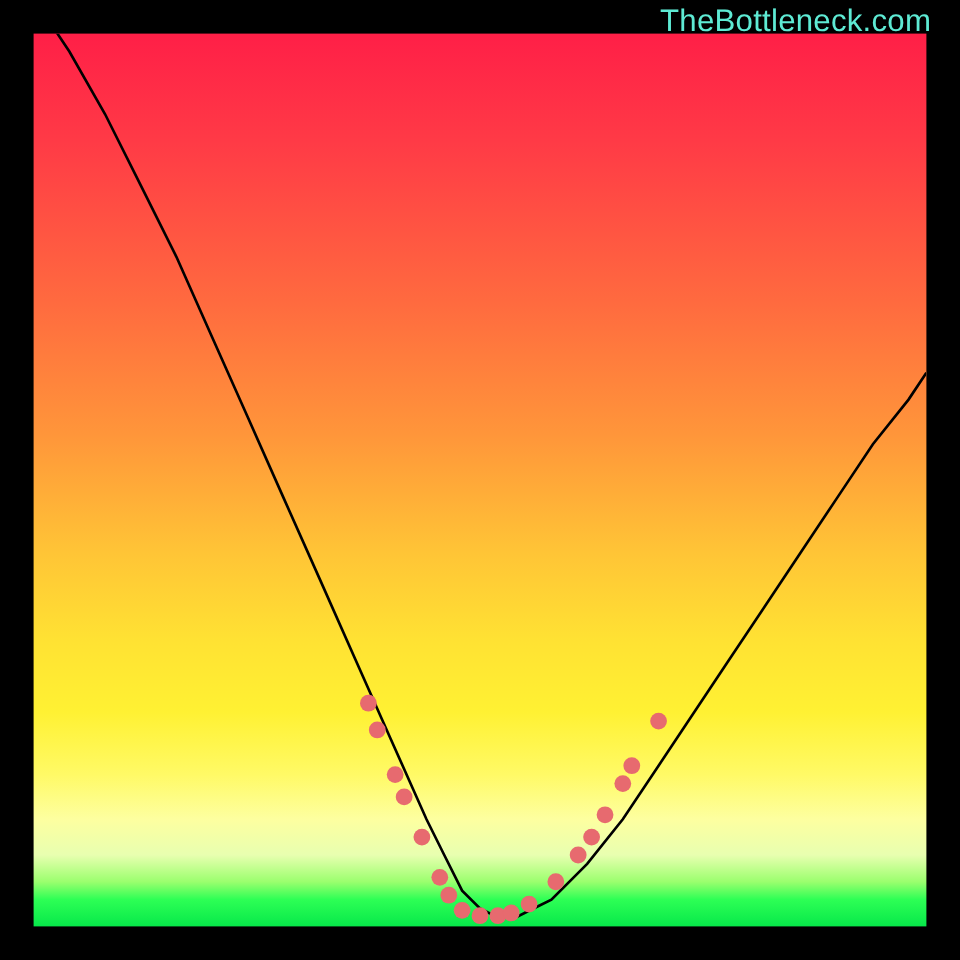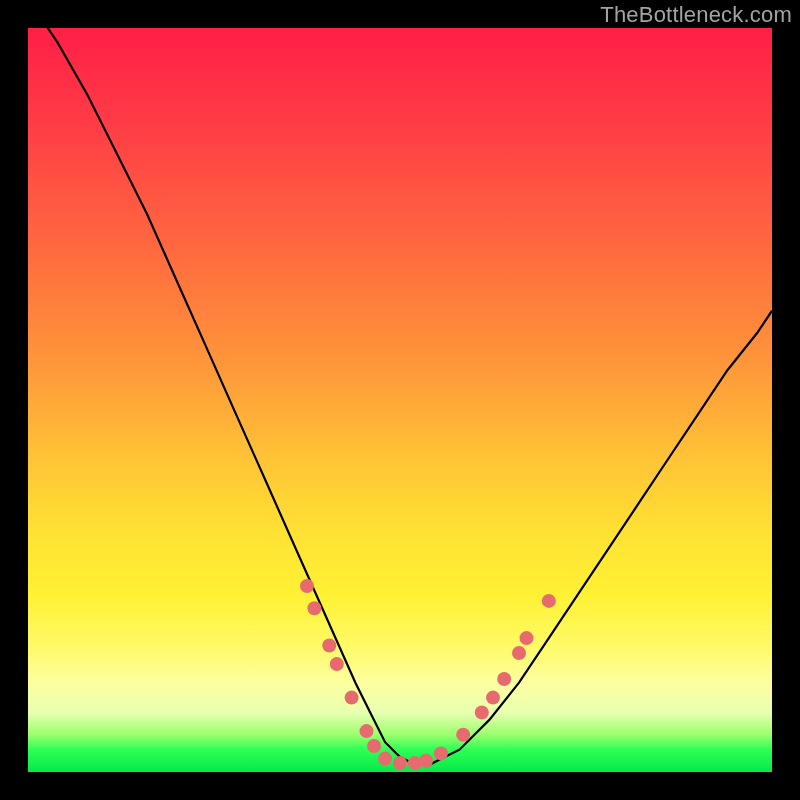--- a/index.html
+++ b/index.html
@@ -38,24 +38,24 @@
       #fdffa0 88%,
       #e8ffb0 92%,
       #9bff6e 95%,
       #2dff55 97%,
       #07e84a 100%
     );
   }
   .watermark {
     position: absolute;
     top: 2px;
-    right: 8px;
-    font-size: 22px;
+    right: 24px;
+    font-size: 26px;
     font-weight: 400;
-    color: #a3a3a3;
+    color: #5eead4;
     letter-spacing: 0.2px;
     user-select: none;
   }
   svg.curve {
     position: absolute;
     left: 0;
     top: 0;
     width: 744px;
     height: 744px;
   }

